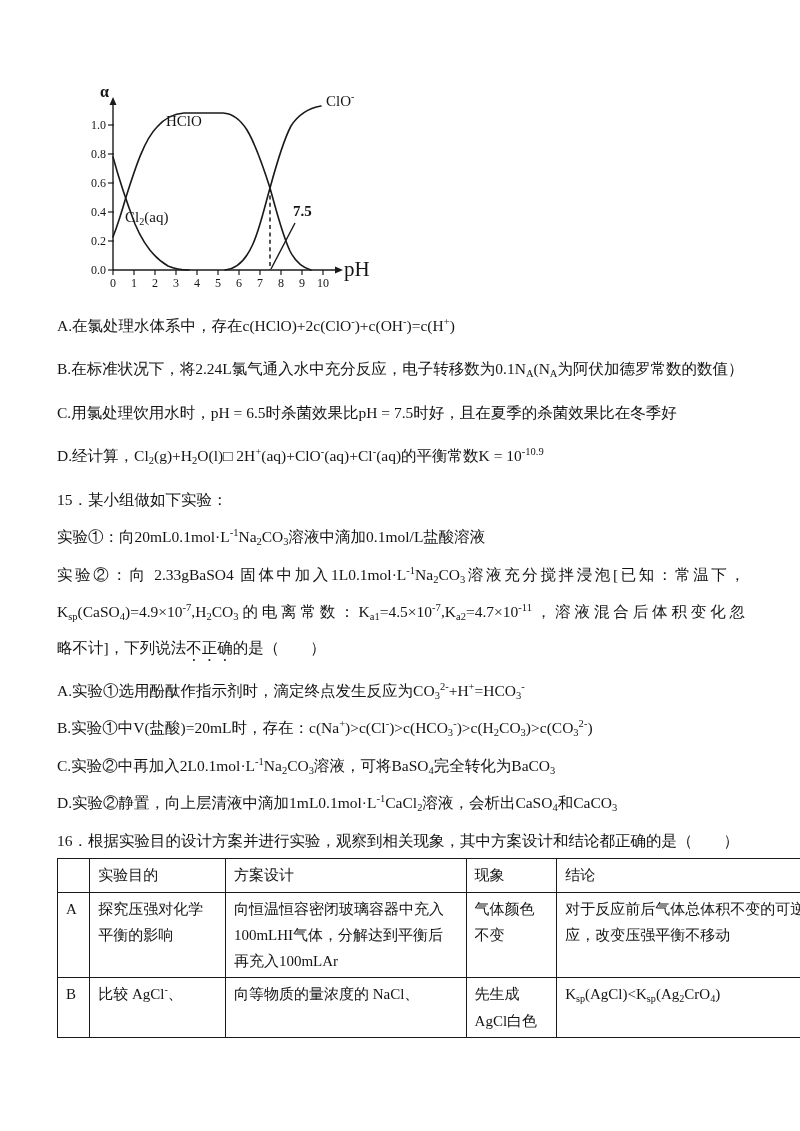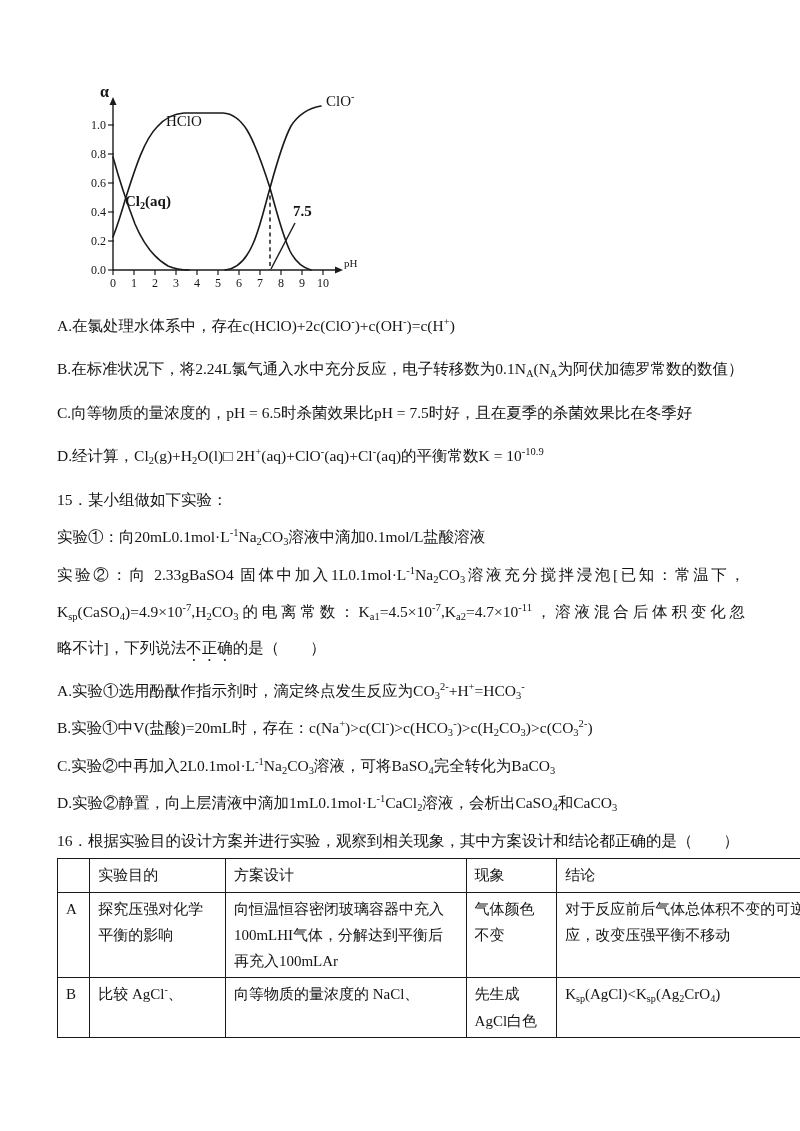--- a/index.html
+++ b/index.html
@@ -16,24 +16,24 @@
   .just { text-align:justify; text-align-last:justify; }
   .emdot {
     -webkit-text-emphasis:filled dot; -webkit-text-emphasis-position:under right;
     text-emphasis:filled dot; text-emphasis-position:under right;
   }
   
   .chart-wrap { position:relative; width:312px; height:216px; margin:85px 0 14px 26px; }
   .chart-wrap svg { position:absolute; left:0; top:0; }
   .chart-label { position:absolute; font-size:15px; white-space:nowrap; }
   .lbl-alpha { left:17px; top:-2px; font-weight:bold; font-size:16px; }
-  .lbl-ph    { left:261px; top:172px; font-size:11px; }
+  .lbl-ph    { left:261px; top:172px; font-size:21px; }
   .lbl-hclo  { left:83px; top:28px; }
   .lbl-clo   { left:243px; top:8px; }
-  .lbl-cl2   { left:42px; top:108px;font-weight:bold; }
+  .lbl-cl2   { left:42px; top:124px; }
   .lbl-75    { left:210px; top:118px;font-weight:bold; }
   .axis, .curve { stroke:#1a1a1a; fill:none; }
   .curve { stroke-width:1.6; stroke-linecap:round; }
   .axis  { stroke-width:1.4; }
   .tickline { stroke:#1a1a1a; stroke-width:1.2; }
   .ticktext { font-family:"Liberation Serif","DejaVu Serif",serif; font-size:12px; fill:#141414; }
   
   .q14-opt { margin-bottom:21px; }
   .q15-head { margin-bottom:15px; }
   .q15-line { margin-bottom:15px; }
@@ -126,21 +126,21 @@
       <span class="chart-label lbl-alpha">α</span>
       <span class="chart-label lbl-ph">pH</span>
       <span class="chart-label lbl-hclo">HClO</span>
       <span class="chart-label lbl-clo">ClO<sup>-</sup></span>
       <span class="chart-label lbl-cl2">Cl<sub>2</sub>(aq)</span>
       <span class="chart-label lbl-75">7.5</span>
     </div>
 
     <p class="q14-opt"><span>A.</span><span>在氯处理水体系中，存在c(HClO)+2c(ClO<sup>-</sup>)+c(OH<sup>-</sup>)=c(H<sup>+</sup>)</span></p>
     <p class="q14-opt"><span>B.</span><span>在标准状况下，将2.24L氯气通入水中充分反应，电子转移数为0.1N<sub>A</sub>(N<sub>A</sub>为阿伏加德罗常数的数值）</span></p>
-    <p class="q14-opt"><span>C.</span><span>向等物质的量浓度的，pH = 6.5时杀菌效果比pH = 7.5时好，且在夏季的杀菌效果比在冬季好</span></p>
+    <p class="q14-opt"><span>C.</span><span>用氯处理饮用水时，pH = 6.5时杀菌效果比pH = 7.5时好，且在夏季的杀菌效果比在冬季好</span></p>
     <p class="q14-opt"><span>D.</span><span>经计算，Cl<sub>2</sub>(g)+H<sub>2</sub>O(l)□  2H<sup>+</sup>(aq)+ClO<sup>-</sup>(aq)+Cl<sup>-</sup>(aq)的平衡常数K = 10<sup>-10.9</sup></span></p>
 
     <p class="q15-head"><span>15．</span><span>某小组做如下实验：</span></p>
     <p class="q15-line">实验①：向20mL0.1mol·L<sup>-1</sup>Na<sub>2</sub>CO<sub>3</sub>溶液中滴加0.1mol/L盐酸溶液</p>
     <p class="q15-line just">实验②：向 2.33gBaSO4 固体中加入1L0.1mol·L<sup>-1</sup>Na<sub>2</sub>CO<sub>3</sub>溶液充分搅拌浸泡[已知：常温下，</p>
     <p class="ksp-line just">K<sub>sp</sub>(CaSO<sub>4</sub>)=4.9×10<sup>-7</sup>,H<sub>2</sub>CO<sub>3</sub>的电离常数：K<sub>a1</sub>=4.5×10<sup>-7</sup>,K<sub>a2</sub>=4.7×10<sup>-11</sup>，溶液混合后体积变化忽</p>
     <p class="q15-line">略不计]，下列说法<span class="emdot">不正确</span>的是（　　）</p>
     <p class="q15-opt"><span>A.</span><span>实验①选用酚酞作指示剂时，滴定终点发生反应为CO<sub>3</sub><sup>2-</sup>+H<sup>+</sup>=HCO<sub>3</sub><sup>-</sup></span></p>
     <p class="q15-opt"><span>B.</span><span>实验①中V(盐酸)=20mL时，存在：c(Na<sup>+</sup>)&gt;c(Cl<sup>-</sup>)&gt;c(HCO<sub>3</sub><sup>-</sup>)&gt;c(H<sub>2</sub>CO<sub>3</sub>)&gt;c(CO<sub>3</sub><sup>2-</sup>)</span></p>
     <p class="q15-opt"><span>C.</span><span>实验②中再加入2L0.1mol·L<sup>-1</sup>Na<sub>2</sub>CO<sub>3</sub>溶液，可将BaSO<sub>4</sub>完全转化为BaCO<sub>3</sub></span></p>

